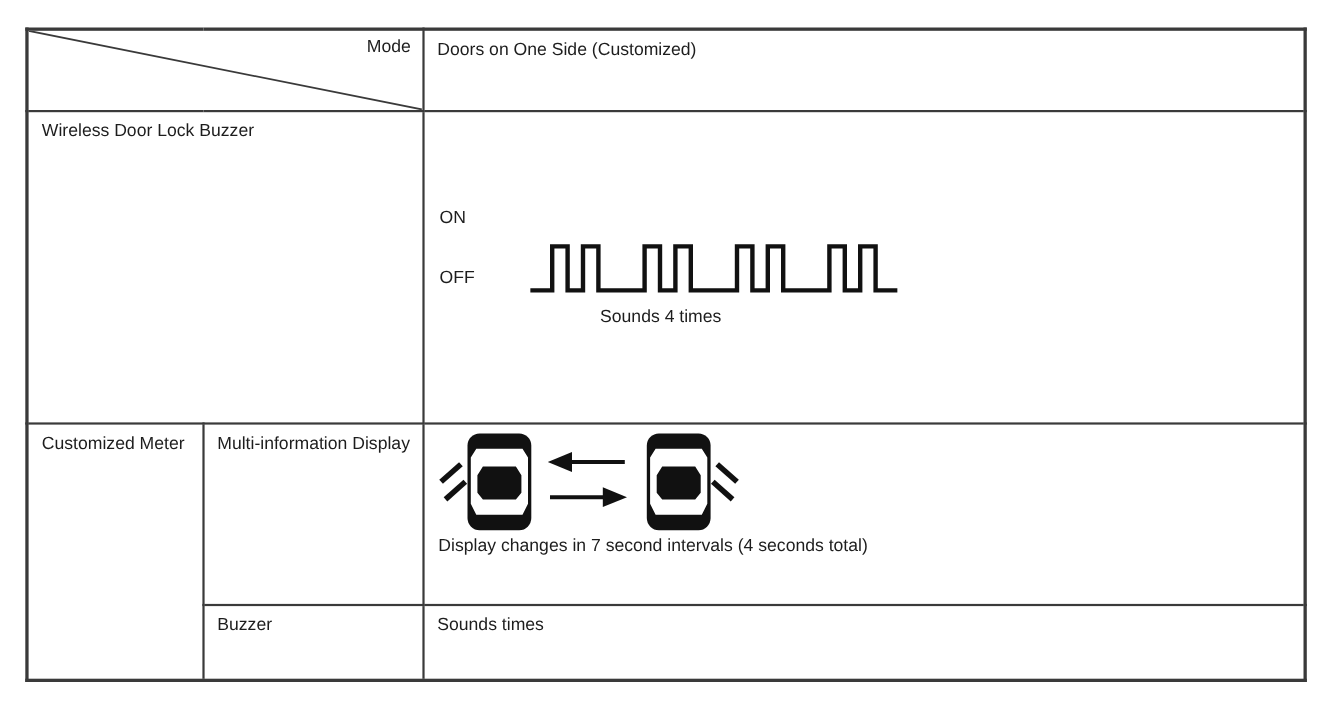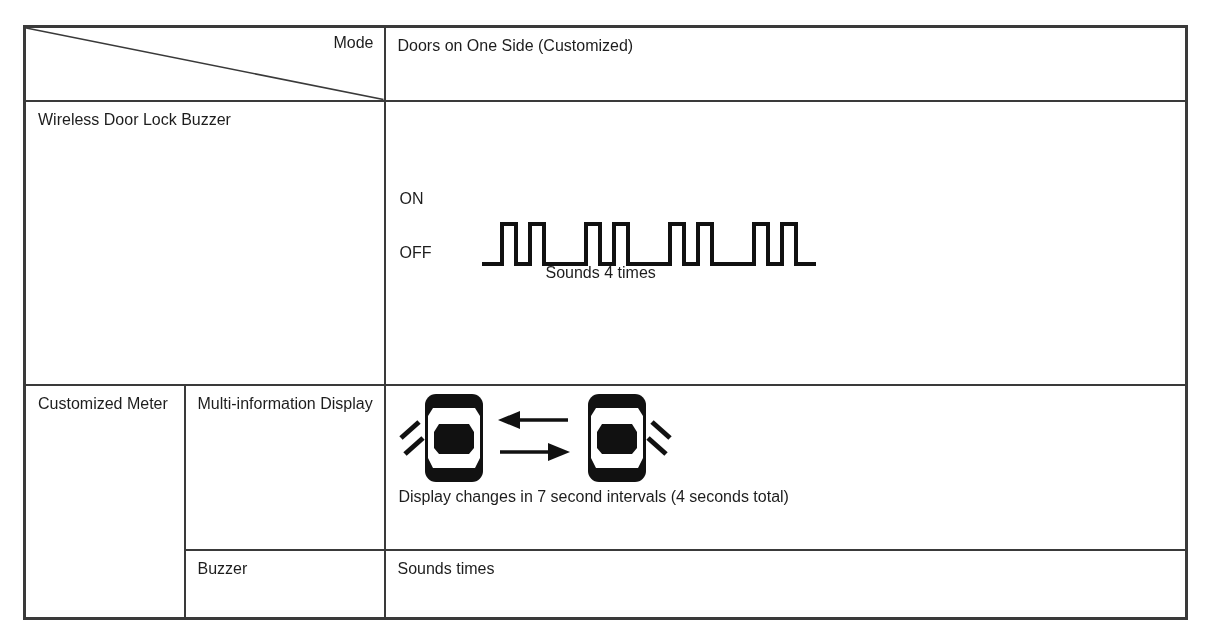--- a/index.html
+++ b/index.html
@@ -32,21 +32,21 @@
   
   td.diag-cell { position: relative; padding: 0; }
   .diag-svg { position: absolute; left: 0; top: 0; width: 100%; height: 100%; display: block; }
   .mode-label { position: absolute; top: 4px; right: 10px; font-size: 16px; }
 
   
   td.wave-cell { position: relative; padding: 0; margin-left: 28px; }
   .wf-on  { position: absolute; left: 14px; top: 86px;  font-size: 16px; }
   .wf-off { position: absolute; left: 14px; top: 140px; font-size: 16px; }
   .wf-svg { position: absolute; left: 96px; top: 114px; }
-  .wf-caption { position: absolute; left: 160px; top: 160px; font-size: 16px; }
+  .wf-caption { position: absolute; left: 160px; top: 176px; font-size: 16px; }
 
   
   td.cars-cell { position: relative; padding: 0; }
   .car-left  { position: absolute; left: 13px;  top: 6px; }
   .car-right { position: absolute; left: 200px; top: 6px; }
   .swap-arrows { position: absolute; left: 112px; top: 20px; }
   .cars-caption { position: absolute; left: 13px; top: 100px; font-size: 16px; white-space: nowrap; }
 </style>
 </head>
 <body>

